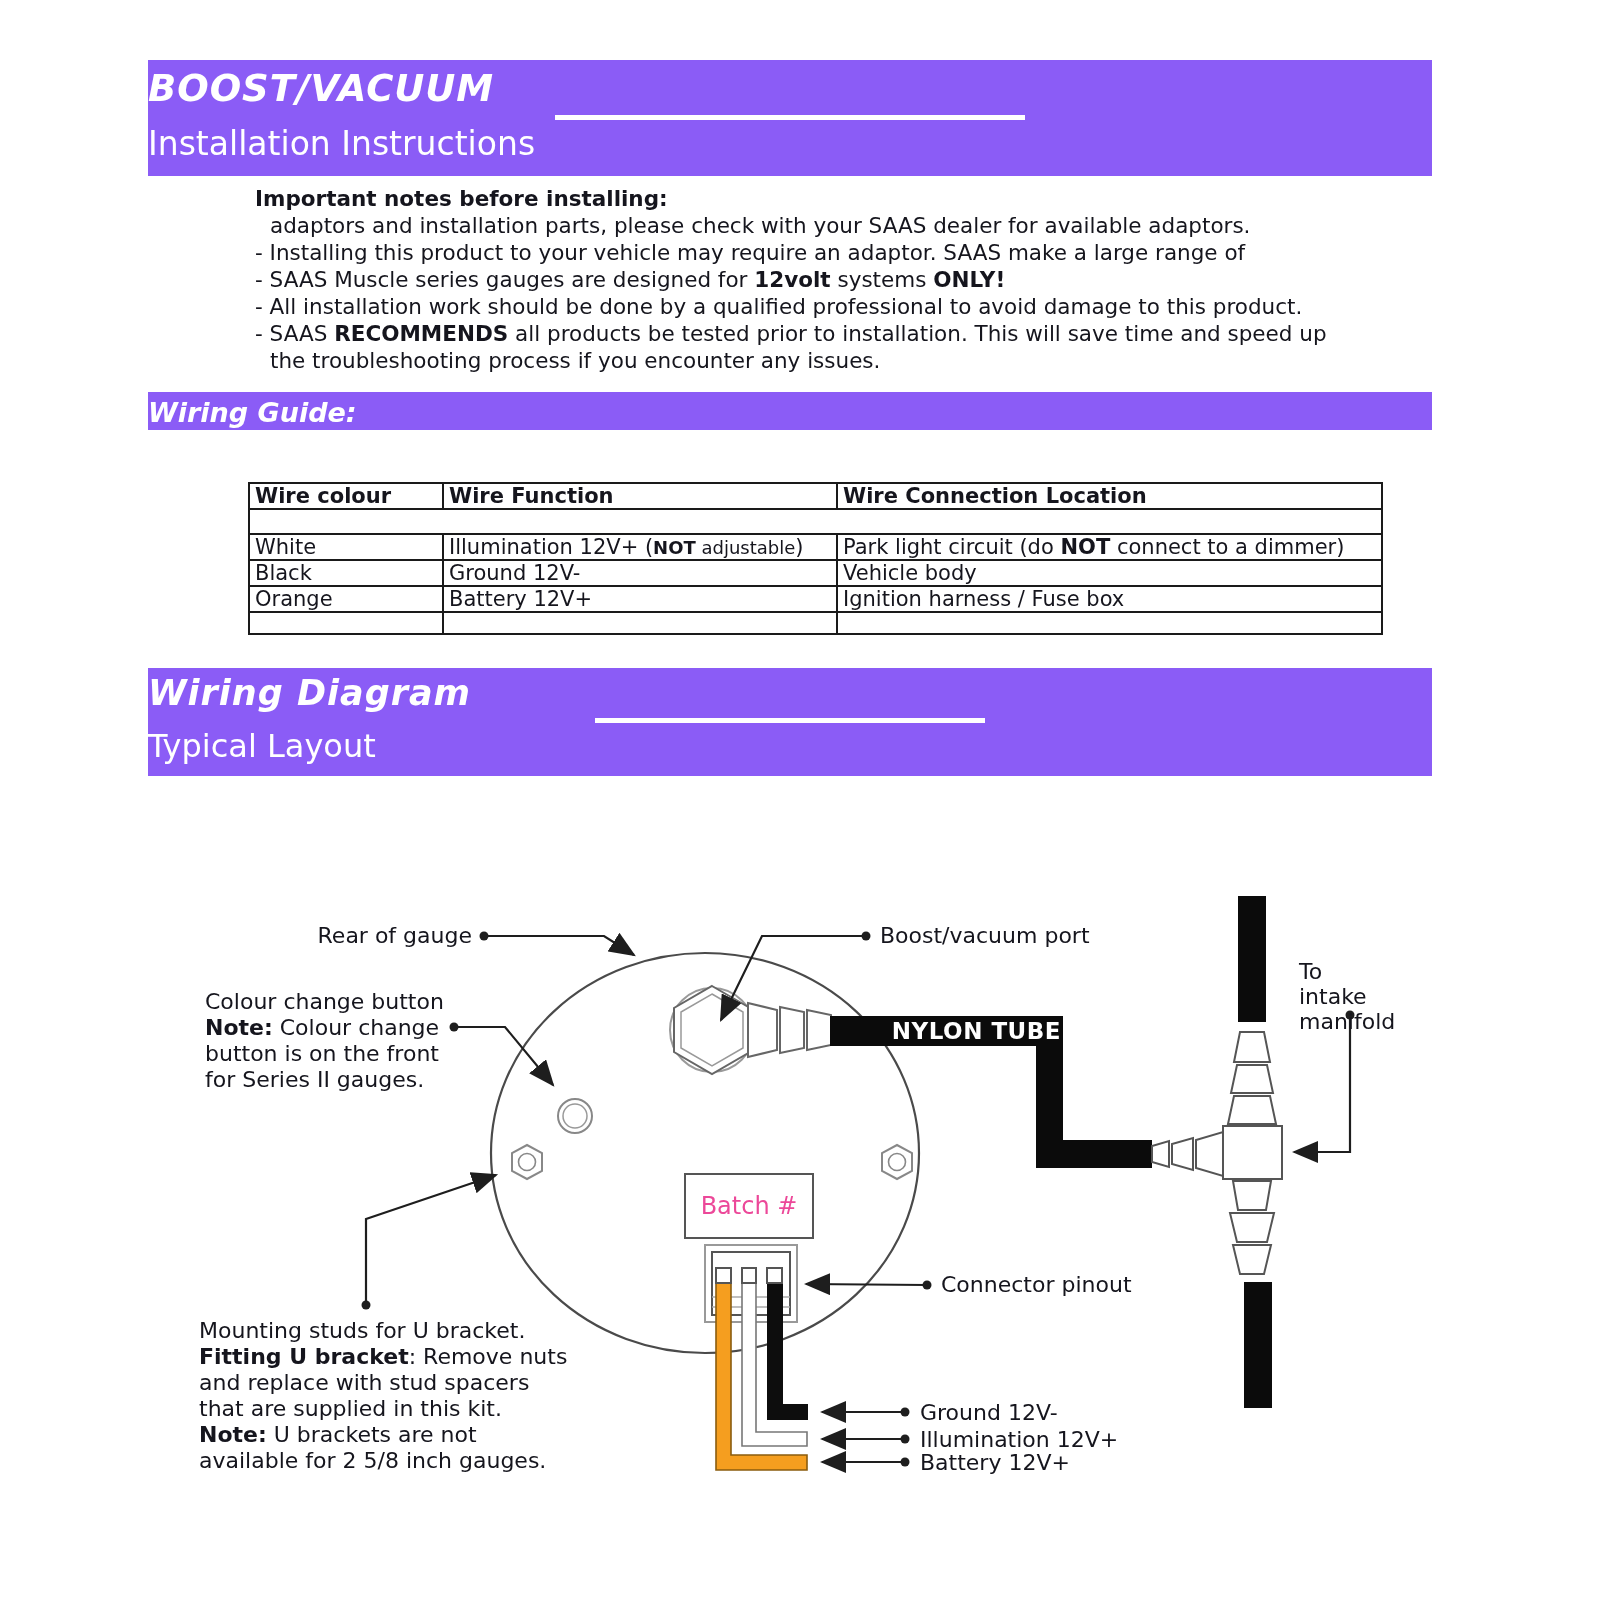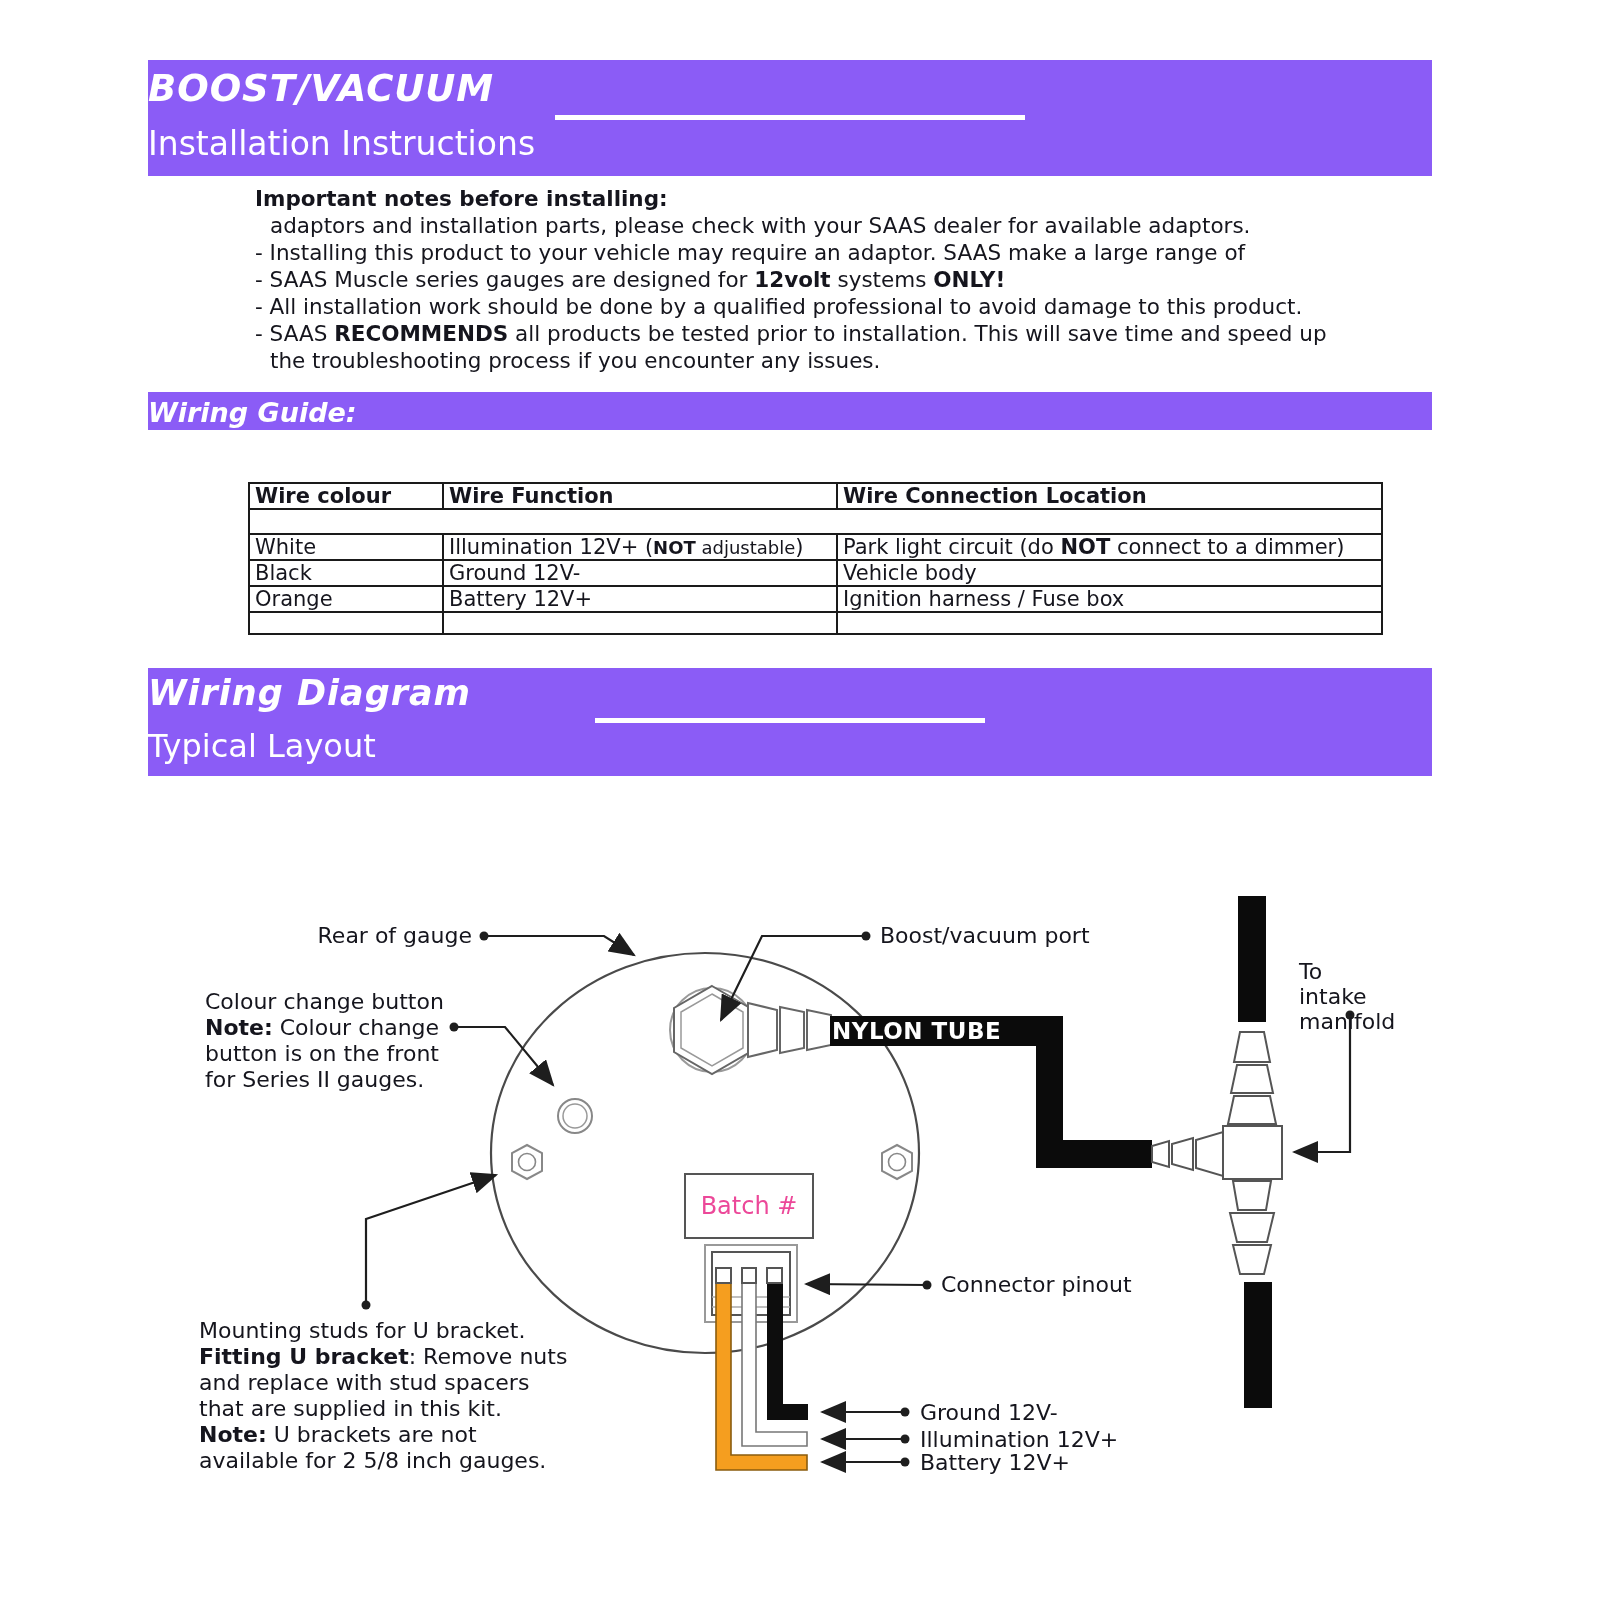--- a/index.html
+++ b/index.html
@@ -43,21 +43,21 @@
   .dlabel{position:absolute;font-size:22px;line-height:26px;color:#15151d;}
   #lbl-rear{left:300px;top:923px;width:172px;text-align:right;}
   #lbl-boost{left:880px;top:923px;}
   #lbl-colour{left:199px;top:989px;margin-left:6px;}
   #lbl-mount{left:199px;top:1318px;}
   #lbl-pinout{left:941px;top:1272px;}
   #lbl-intake{left:1299px;top:959px;line-height:25px;}
   #lbl-ground{left:920px;top:1400px;}
   #lbl-illum{left:920px;top:1427px;}
   #lbl-batt{left:920px;top:1450px;}
-  #lbl-nylon{left:832px;top:1016px;width:229px;height:30px;line-height:30px;text-align:left;
+  #lbl-nylon{left:832px;top:1016px;width:229px;height:30px;line-height:30px;text-align:right;
              color:#fff;font-weight:bold;font-size:23px;letter-spacing:0.5px;}
   #lbl-batch{left:685px;top:1174px;width:128px;height:64px;line-height:64px;text-align:center;
              font-size:24px;color:#ec4899;}
 </style>
 </head>
 <body>
 
 <div class="page">
 
   <div class="banner banner-top">

